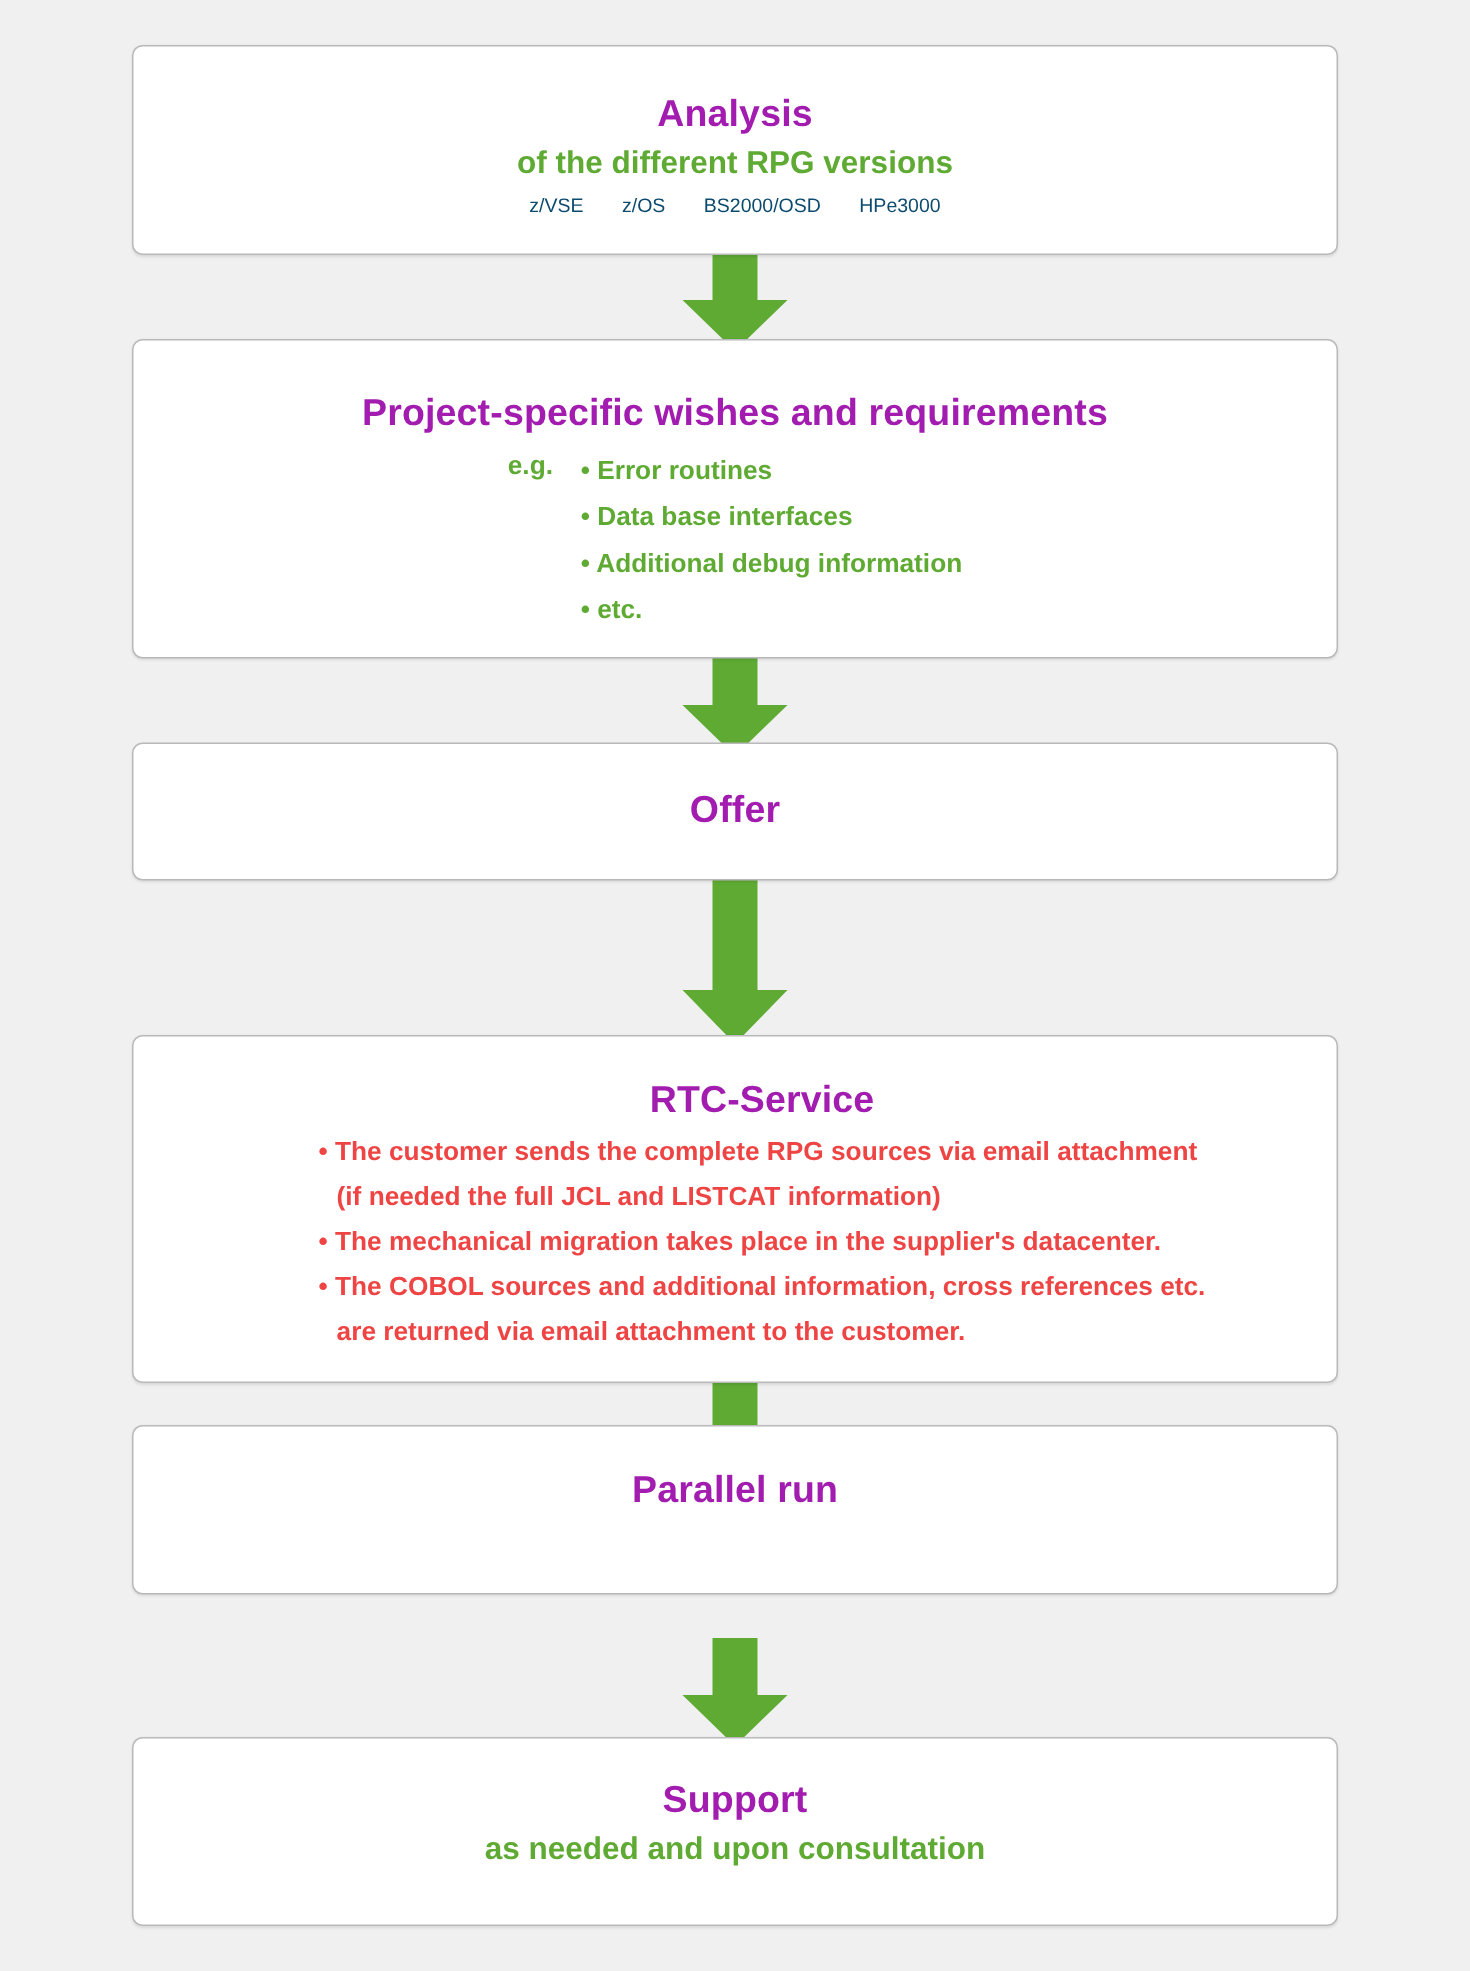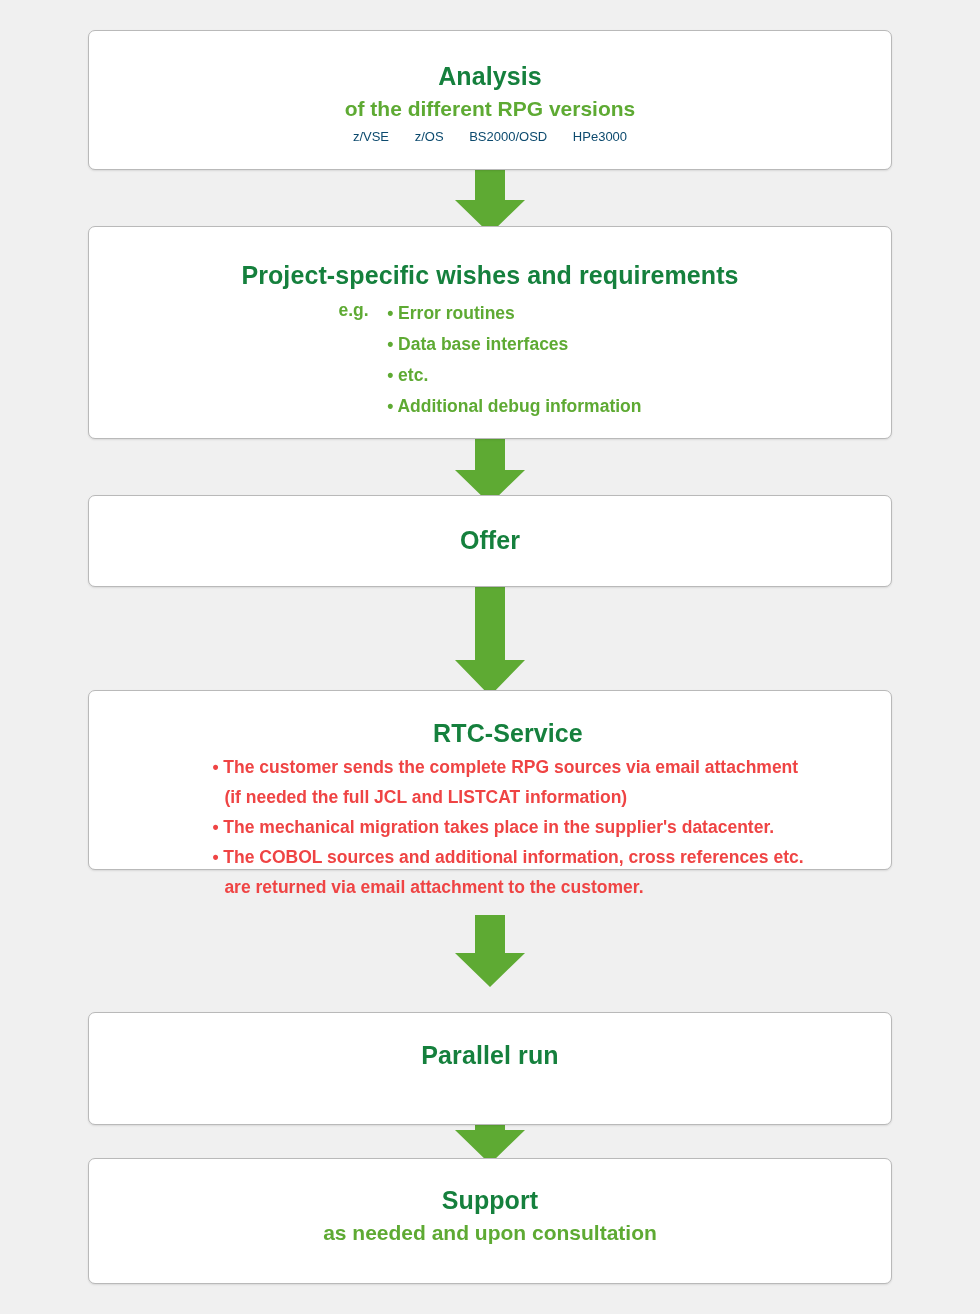--- a/index.html
+++ b/index.html
@@ -26,21 +26,21 @@
     width: 804px;
     box-sizing: border-box;
     background: #ffffff;
     border: 1px solid #b9b9b9;
     border-radius: 7px;
     box-shadow: 0 1px 2px rgba(0,0,0,0.10);
     text-align: center;
     z-index: 2;
   }
   .title {
-    color: #15803d;
+    color: #a21caf;
     font-weight: bold;
     font-size: 25px;
     line-height: 1.2;
     letter-spacing: 0.1px;
   }
   .subtitle {
     color: #5eaa33;
     font-weight: bold;
     font-size: 21px;
     line-height: 1.25;
@@ -99,22 +99,22 @@
     display: flex;
     justify-content: center;
     pointer-events: none;
   }
   .arrow svg { display: block; }
 
   
   #box-analysis   { top: 30px;   height: 140px; padding-top: 30px; }
   #box-wishes     { top: 226px;  height: 213px; padding-top: 33px; }
   #box-offer      { top: 495px;  height: 92px;  padding-top: 29px; }
-  #box-rtc        { top: 690px;  height: 180px; padding-top: 27px; padding-left: 36px; }
-  #box-parallel   { top: 1012px;  height: 113px; padding-top: 27px; }
+  #box-rtc        { top: 690px;  height: 232px; padding-top: 27px; padding-left: 36px; }
+  #box-parallel   { top: 950px;  height: 113px; padding-top: 27px; }
   #box-support    { top: 1158px; height: 126px; padding-top: 26px; }
 
   #arrow-1 { top: 162px; }
   #arrow-2 { top: 432px; }
   #arrow-3 { top: 580px; }
   #arrow-4 { top: 915px; }
   #arrow-5 { top: 1092px; }
 </style>
 </head>
 <body>
@@ -138,22 +138,22 @@
     </svg>
   </div>
 
   <div class="box" id="box-wishes">
     <div class="title">Project-specific wishes and requirements</div>
     <div class="reqrow">
       <span class="eg">e.g.</span>
       <div class="bullets">
         <div class="bl">• Error routines</div>
         <div class="bl">• Data base interfaces</div>
+        <div class="bl">• Additional debug information</div>
         <div class="bl">• etc.</div>
-        <div class="bl">• Additional debug information</div>
       </div>
     </div>
   </div>
 
   <div class="arrow" id="arrow-2">
     <svg width="96" height="72" viewBox="0 0 96 72" aria-hidden="true">
       <polygon points="33,0 63,0 63,38 83,38 48,72 13,38 33,38" fill="#5eaa33"></polygon>
     </svg>
   </div>
 

